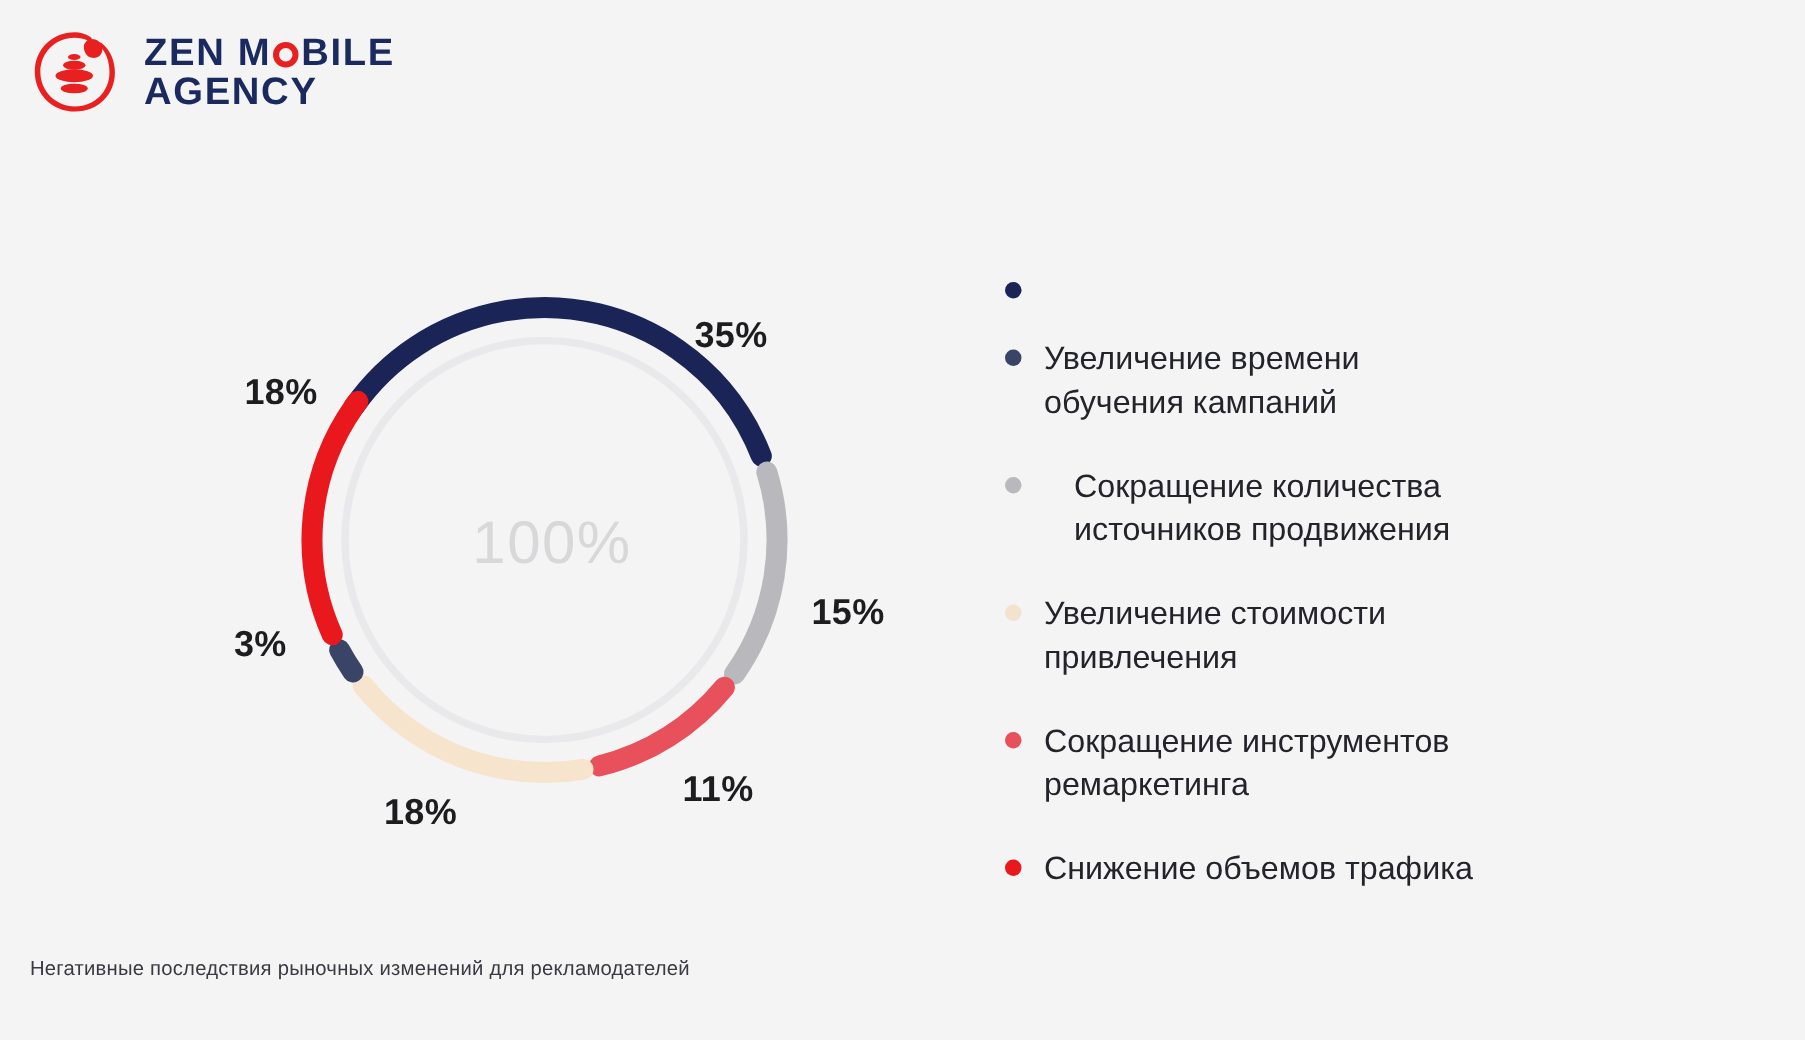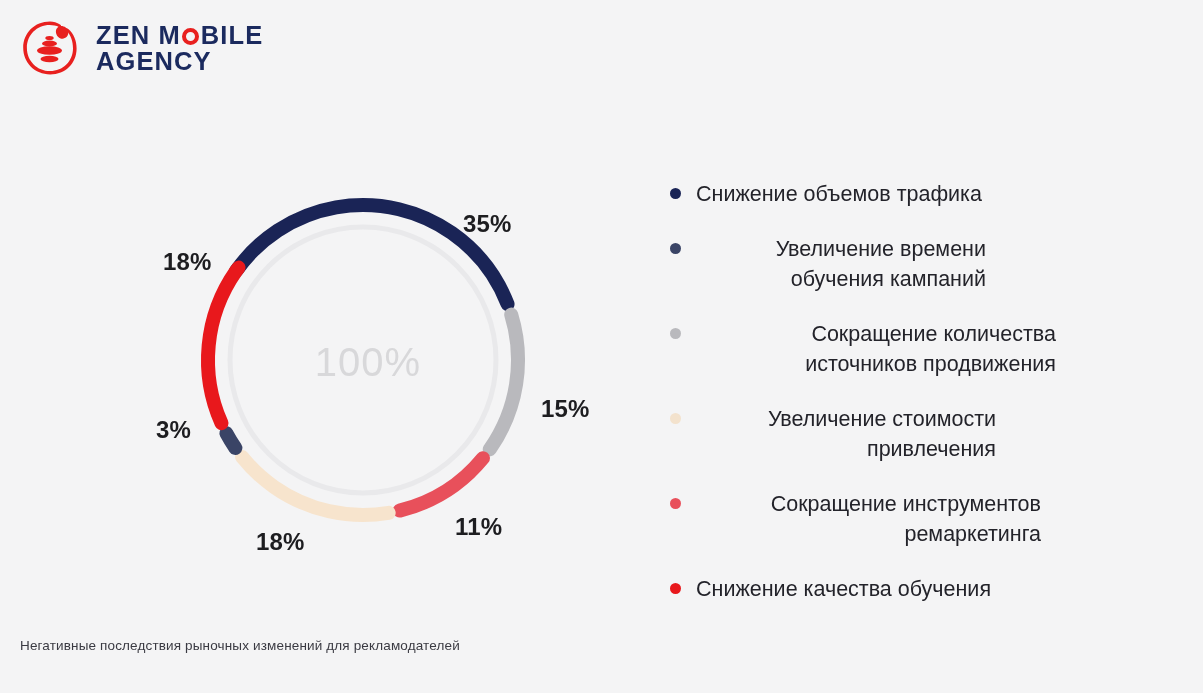--- a/index.html
+++ b/index.html
@@ -2,21 +2,21 @@
 <html><head>
 <meta charset="utf-8">
 <style>
   * { margin:0; padding:0; box-sizing:border-box; }
   html, body {
     width:1203px; height:693px;
     background:#f4f4f5;
     font-family:"Liberation Sans", sans-serif;
     overflow:hidden;
   }
-  .page { position:relative; width:1147px; height:693px; background:#f4f4f5;text-align:right; }
+  .page { position:relative; width:1147px; height:693px; background:#f4f4f5; }
 
   
   .logo { position:absolute; left:18px; top:16px; display:flex; align-items:center; }
   .logo-mark { width:64px; height:64px; flex:none; }
   .logo-text { margin-left:14px; line-height:1.02; }
   .logo-line { font-size:25.5px; font-weight:700; letter-spacing:1.1px;
                color:#1b2a5e; white-space:nowrap; display:flex; align-items:center; }
   .logo-line .ring-o { display:inline-block; width:17px; height:17px; border-radius:50%;
                        border:4.5px solid #e8201f; margin:0 1.5px; position:relative; top:1px; }
 
@@ -92,21 +92,20 @@
     <div class="pct-label" style="left:275px; top:345px;">11%</div>
     <div class="pct-label" style="left:76px; top:360px;">18%</div>
     <div class="pct-label" style="left:-24px; top:248px;">3%</div>
     <div class="pct-label" style="left:-17px; top:80px;">18%</div>
   </div>
 
   <div class="legend">
 
     <div class="legend-item">
       <span class="legend-dot" style="background:#1a2456;"></span>
-      <span class="legend-label">Снижение объемов трафика</span>
     </div>
 
     <div class="legend-item">
       <span class="legend-dot" style="background:#3a4466;"></span>
       <span class="legend-label" style="max-width:290px;">Увеличение времени обучения кампаний</span>
     </div>
 
     <div class="legend-item">
       <span class="legend-dot" style="background:#b9b9bd;"></span>
       <span class="legend-label" style="max-width:340px;margin-left:20px;">Сокращение количества источников продвижения</span>
@@ -117,20 +116,20 @@
       <span class="legend-label" style="max-width:300px;">Увеличение стоимости привлечения</span>
     </div>
 
     <div class="legend-item">
       <span class="legend-dot" style="background:#e8505b;"></span>
       <span class="legend-label" style="max-width:345px;">Сокращение инструментов ремаркетинга</span>
     </div>
 
     <div class="legend-item">
       <span class="legend-dot" style="background:#e8181c;"></span>
-      <span class="legend-label">Снижение качества обучения</span>
+      <span class="legend-label">Снижение объемов трафика</span>
     </div>
 
   </div>
 
   <div class="caption">Негативные последствия рыночных изменений для рекламодателей</div>
 
 </div>
 
 </body></html>

